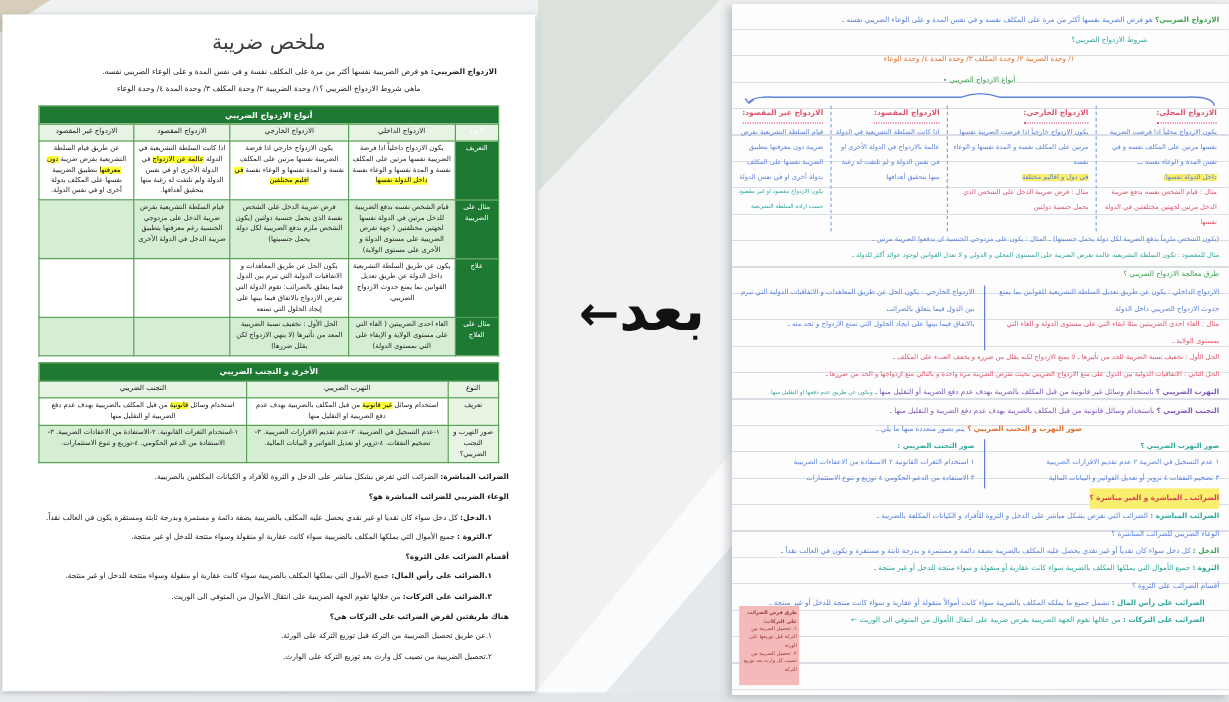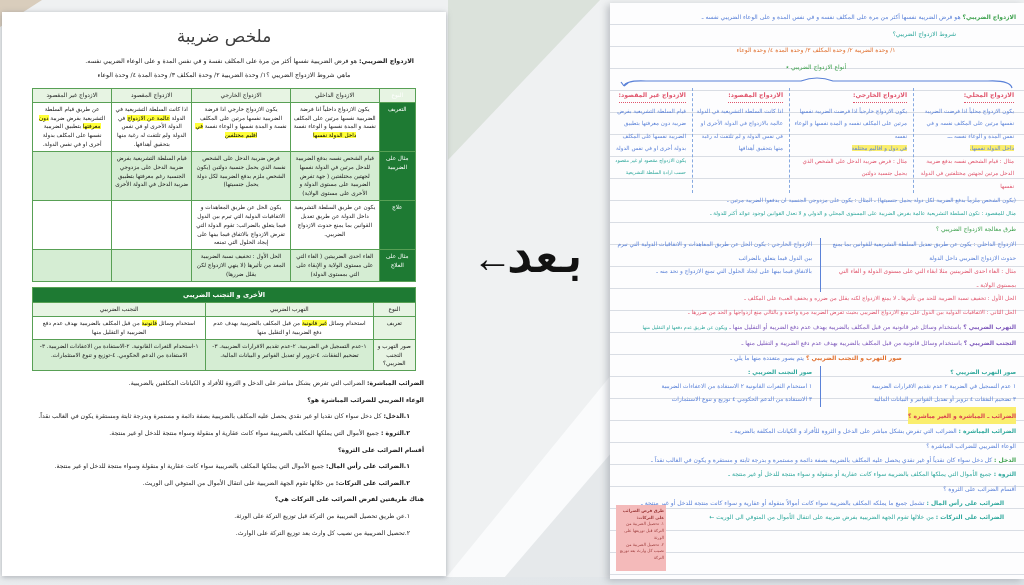--- a/index.html
+++ b/index.html
@@ -27,21 +27,21 @@
   tr.rg td.gt-label, tr.rg td.gt-corner { background:#1e7a33; }
   mark { background:#ffff38; padding:0; }
 
   .paras { margin-top:6px; padding:0 4px; direction:rtl; }
   .para { font-size:6.2px; color:#1c1c1c; line-height:1.95; text-align:right; margin-bottom:4.5px; }
   .para .lead, .para.q { font-weight:bold; }
   .para.num { padding-right:14px; }
 
   
   .ba-labels { position:absolute; left:452px; top:234px; width:166px; text-align:center;
-    direction:rtl; color:#121212; font-weight:800; font-size:47px; line-height:1.1;font-family:Liberation Mono, monospace; }
+    direction:rtl; color:#121212; font-weight:800; font-size:47px; line-height:1.1; }
   .ba-labels .arrow { font-size:40px; font-weight:800; }
 
   
   .hw-page { position:absolute; left:610px; top:3px; width:414px; height:576px;
     background:repeating-linear-gradient(#fdfdfe 0px, #fdfdfe 21px, #d9dde4 21px, #d9dde4 22px);
     box-shadow:-3px 2px 7px rgba(115,120,130,.4); padding:6px 8px 4px 6px; direction:rtl; }
   .hw { font-size:6px; line-height:16.5px; text-align:right; letter-spacing:.2px; }
   .hw-lead { font-weight:bold; }
   .hb { color:#5b82d8; } .ht { color:#2fa89c; } .hg { color:#3fa24f; }
   .hr { color:#e0556c; } .ho { color:#e0702f; } .hp { color:#7e58bb; }
@@ -72,20 +72,23 @@
 <div class="typed-page" dir="rtl">
   <div class="typed-title">ملخص ضريبة</div>
 
   <div class="intro">
     <span class="lead">الازدواج الضريبي:</span><span> هو فرض الضريبية نفسها أكثر من مرة على المكلف نفسة و في نفس المدة و على الوعاء الضريبي نفسه.</span>
   </div>
   <div class="intro intro2">ماهي شروط الازدواج الضريبي ؟١/ وحدة الضريبية   ٢/ وحدة المكلف   ٣/ وحدة المدة   ٤/ وحدة الوعاء</div>
 
   <table class="gtab">
     <tbody>
+        <tr class="gt-title">
+      <td colspan="5">أنواع الازدواج الضريبي</td>
+    </tr>
     <tr class="gt-head">
       <td class="gt-corner">النوع</td>
       <td>الازدواج الداخلي</td>
       <td>الازدواج الخارجي</td>
       <td>الازدواج المقصود</td>
       <td>الازدواج غير المقصود</td>
     </tr>
     <tr>
       <td class="gt-label">التعريف</td>
       <td><span>يكون الازدواج داخلياً اذا فرضة الضريبية نفسها مرتين على المكلف نفسة و المدة نفسها و الوعاء نفسة </span><mark>داخل الدولة نفسها</mark><span></span></td>

